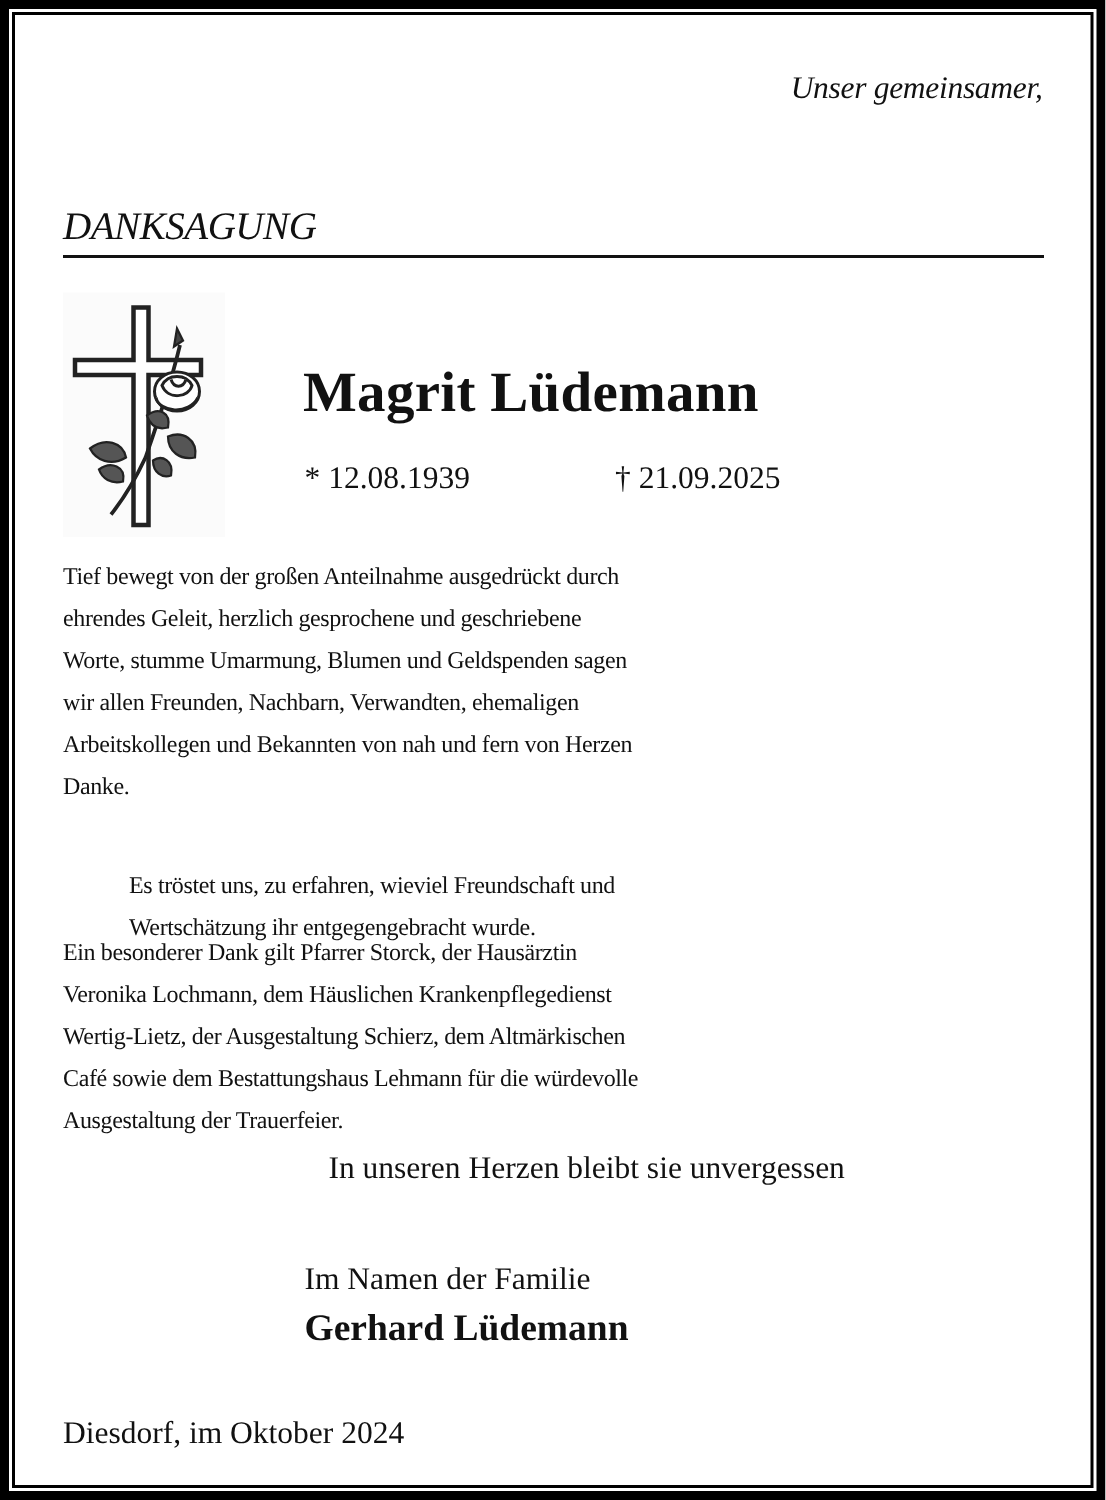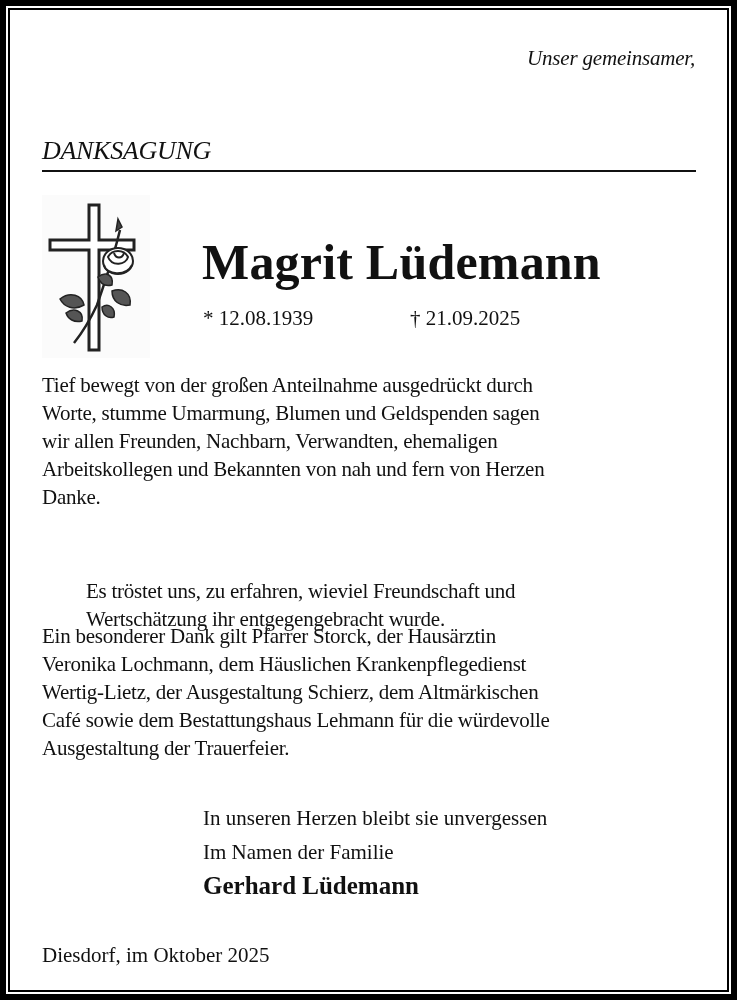--- a/index.html
+++ b/index.html
@@ -31,42 +31,42 @@
     }
 
     .cross-image {
       position: absolute; left: 42px; top: 195px; width: 108px; height: 163px;
       background: #fbfbfb;
     }
     .cross-image svg { width: 100%; height: 100%; display: block; }
 
     .name {
       position: absolute; left: 202px; top: 232px;
-      font-weight: bold; font-size: 50px; line-height: 60px; letter-spacing: 0.2px;
+      font-weight: bold; font-size: 38px; line-height: 60px; letter-spacing: 0.2px;
     }
     .birth {
       position: absolute; left: 203px; top: 304px; font-size: 21px; line-height: 28px;
     }
     .death {
       position: absolute; left: 410px; top: 304px; font-size: 21px; line-height: 28px;
     }
 
     .body-text {
       position: absolute; left: 42px; width: 660px;
-      font-size: 21px; line-height: 28px; letter-spacing: -0.25px;
+      font-size: 16px; line-height: 28px; letter-spacing: -0.25px;
     }
     .p1 { top: 371px; }
     .p2 { top: 577px; margin-left: 44px; }
     .p3 { top: 622px; }
     .body-text span { display: block; white-space: nowrap; }
 
     .closing {
       position: absolute; left: 203px; font-size: 21px; line-height: 28px;
     }
-    .closing-1 { top: 804px; }
+    .closing-1 { top: 764px; margin-left: 16px; }
     .closing-2 { top: 838px; }
     .signer {
       position: absolute; left: 203px; top: 869px;
       font-weight: bold; font-size: 25px; line-height: 34px;
     }
     .place-date {
       position: absolute; left: 42px; top: 941px; font-size: 21px; line-height: 28px;
     }
   </style>
 </head>
@@ -107,20 +107,21 @@
     </g>
   </svg>
 </div>
 
 <div class="name">Magrit Lüdemann</div>
 <div class="birth">* 12.08.1939</div>
 <div class="death">† 21.09.2025</div>
 
 <div class="body-text p1">
   <span>Tief bewegt von der großen Anteilnahme ausgedrückt durch</span>
+  <span>ehrendes Geleit, herzlich gesprochene und geschriebene</span>
   <span>Worte, stumme Umarmung, Blumen und Geldspenden sagen</span>
   <span>wir allen Freunden, Nachbarn, Verwandten, ehemaligen</span>
   <span>Arbeitskollegen und Bekannten von nah und fern von Herzen</span>
   <span>Danke.</span>
 </div>
 
 <div class="body-text p2">
   <span>Es tröstet uns, zu erfahren, wieviel Freundschaft und</span>
   <span>Wertschätzung ihr entgegengebracht wurde.</span>
 </div>
@@ -130,13 +131,13 @@
   <span>Veronika Lochmann, dem Häuslichen Krankenpflegedienst</span>
   <span>Wertig-Lietz, der Ausgestaltung Schierz, dem Altmärkischen</span>
   <span>Café sowie dem Bestattungshaus Lehmann für die würdevolle</span>
   <span>Ausgestaltung der Trauerfeier.</span>
 </div>
 
 <div class="closing closing-1">In unseren Herzen bleibt sie unvergessen</div>
 <div class="closing closing-2">Im Namen der Familie</div>
 <div class="signer">Gerhard Lüdemann</div>
 
-<div class="place-date">Diesdorf, im Oktober 2025</div>
+<div class="place-date">Diesdorf, im Oktober 2024</div>
 
 </body></html>

